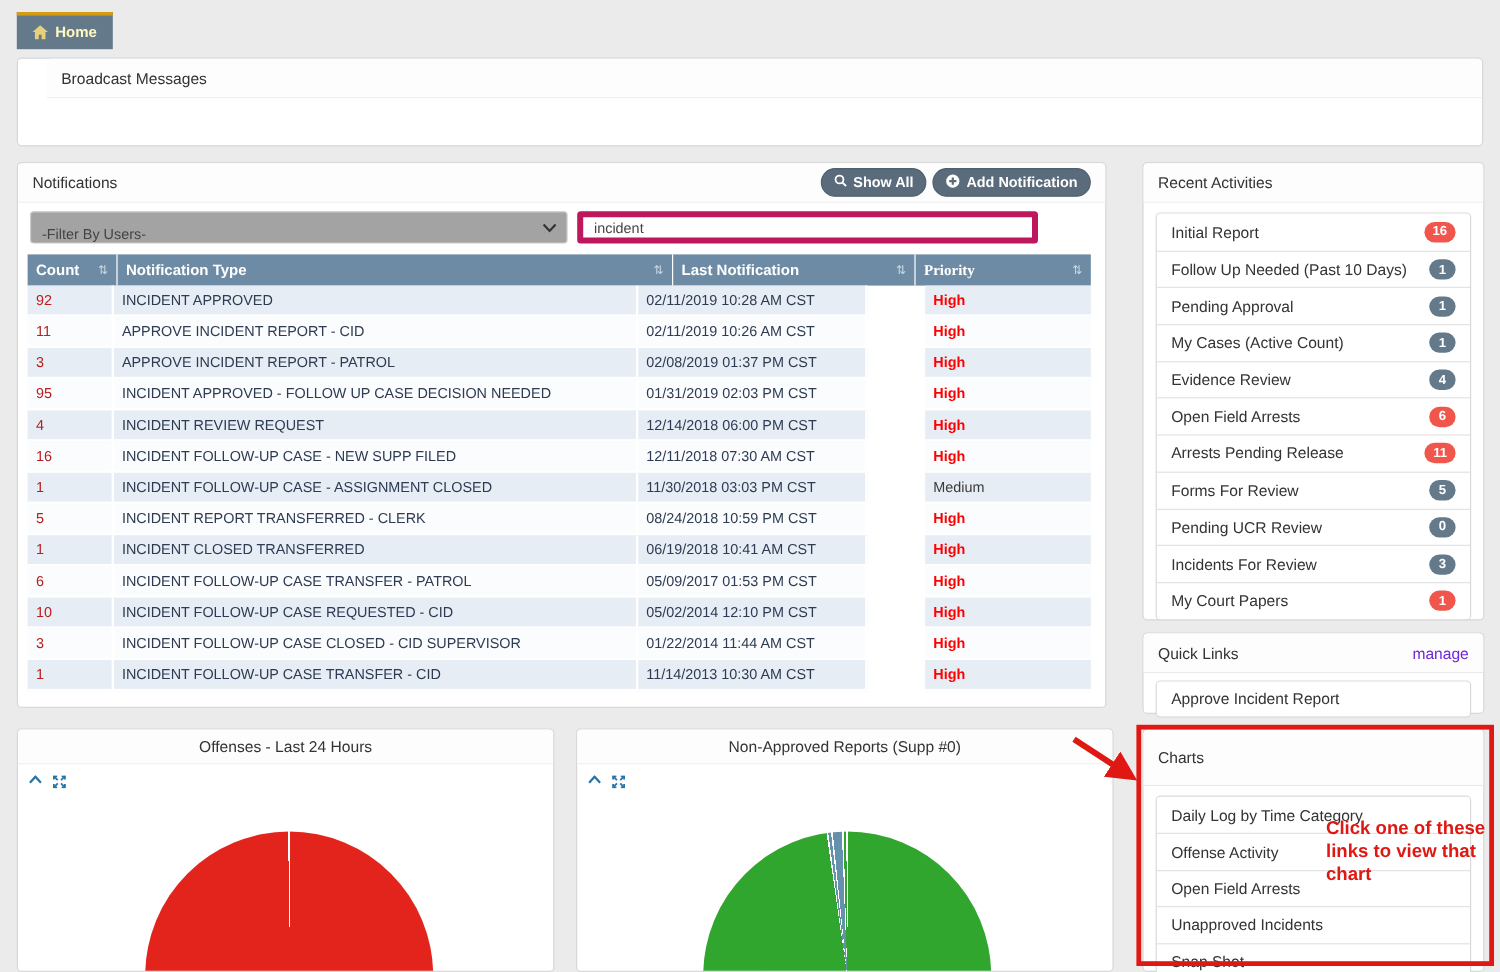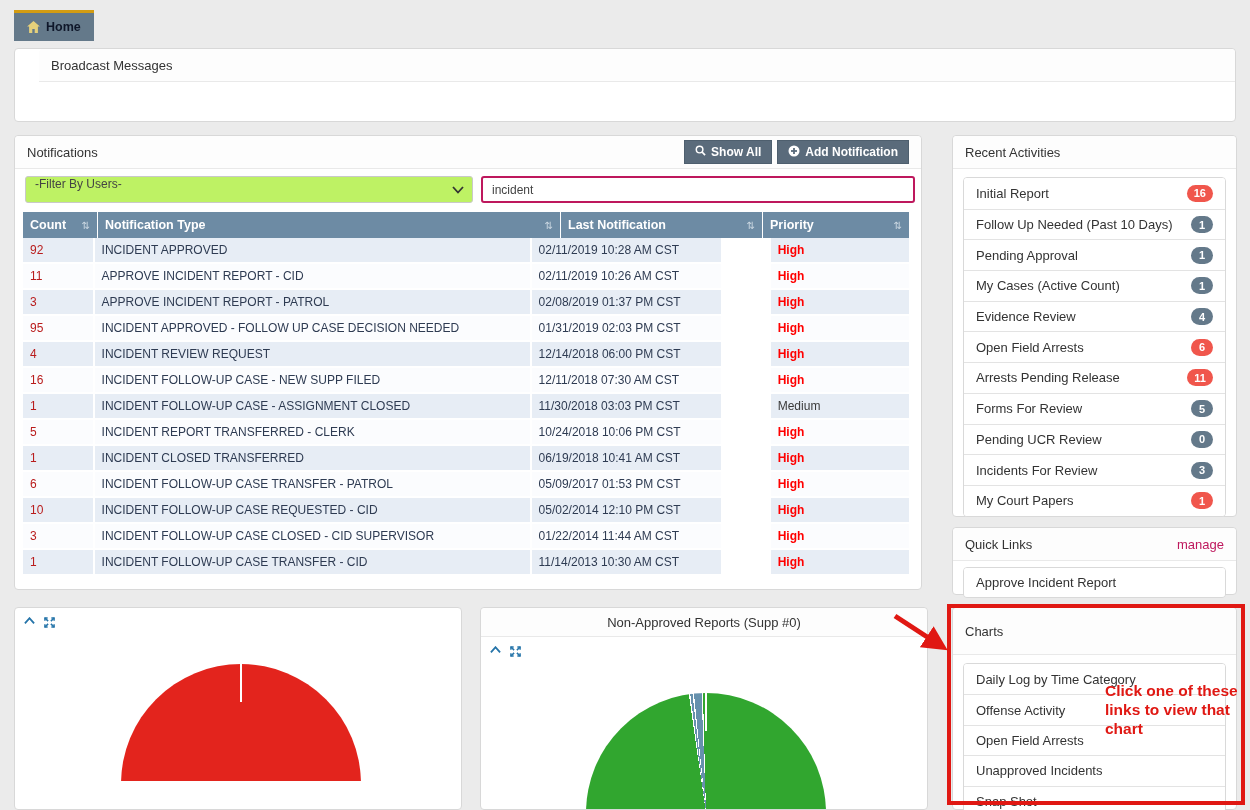--- a/index.html
+++ b/index.html
@@ -1,53 +1,53 @@
 <!DOCTYPE html>
 <html><head>
 <meta charset="utf-8">
 <style>
   * { margin:0; padding:0; box-sizing:border-box; }
   html,body { width:1250px; height:810px; overflow:hidden; }
   body { font-family:"Liberation Sans", sans-serif; background:#ebebeb; position:relative; color:#333; }
 
   
   .tab { position:absolute; left:14px; top:10px; height:31px; background:#64798a;
-         border-top:3px solid #d39c12; color:#0f172a; font-size:12.5px; font-weight:bold;
+         border-top:3px solid #d39c12; color:#fef9c3; font-size:12.5px; font-weight:bold;
          display:flex; align-items:center; gap:6px; padding:0 13px; cursor:pointer; }
   .tab svg { display:block; }
 
   
   .panel { position:absolute; background:#fff; border:1px solid #d8d8d8; border-radius:4px; }
   .panel-header { display:flex; align-items:center; justify-content:space-between;
                   padding:0 12px; height:33px; border-bottom:1px solid #e9e9e9;
                   font-size:13px; color:#333; background:#fdfdfd; border-radius:4px 4px 0 0; }
   .panel-header.center { justify-content:center; height:29px; }
 
   
   #broadcast { left:14px; top:48px; width:1222px; height:74px;padding-left:24px; }
 
   
   #notifications { left:14px; top:135px; width:908px; height:455px; }
   .hdr-buttons { display:flex; gap:5px; }
-  .btn { background:#5a6b7b; color:#fff; border:1px solid #4e5f6e; border-radius:0;
+  .btn { background:#5a6b7b; color:#fff; border:1px solid #4e5f6e; border-radius:12px;
          font-family:"Liberation Sans",sans-serif; font-size:12px; font-weight:bold;
          height:24px; padding:0 10px; display:flex; align-items:center; gap:5px; cursor:pointer;text-align:right; }
   .toolbar { position:absolute; left:0; top:34px; width:100%; height:42px; display:flex; align-items:center; }
   .fselect { position:absolute; left:10px; top:6px; width:448px; height:27px; border:1px solid #c9c9c9;
-             border-radius:3px; background:#bef264; font-size:12px; color:#444; display:flex;
-             align-items:flex-start; padding:0 26px 0 9px; cursor:pointer; }
+             border-radius:3px; background:#a3a3a3; font-size:12px; color:#444; display:flex;
+             align-items:flex-end; padding:0 26px 0 9px; cursor:pointer; }
   .fselect svg { position:absolute; right:8px; top:9px; }
-  .search { position:absolute; left:466px; top:6px; width:434px; height:27px; border:2px solid #be185d;
+  .search { position:absolute; left:466px; top:6px; width:384px; height:27px; border:5px solid #be185d;
             border-radius:3px; font-family:"Liberation Sans",sans-serif; font-size:12px; color:#444; padding:0 9px; }
 
   .ntable { position:absolute; left:8px; top:76px; width:886px; font-size:12px; }
   .thead { display:flex; background:#6d8ba4; color:#fff; font-weight:bold; font-size:12.5px; height:26px; }
   .th { display:flex; align-items:center; justify-content:space-between; padding:0 7px;
         border-right:1px solid #fff; cursor:pointer; }
-  .th:last-child { border-right:none; }
+  .th:last-child { border-right:none;font-family:Liberation Serif, serif; }
   .sorticon { font-size:10px; color:#cdd9e3; font-weight:normal; }
   .trow { display:flex; height:26px; }
   .trow.odd  .cell { background:#e7edf5; }
   .trow.even .cell { background:#fbfcfe; }
   .cell { display:flex; align-items:center; padding:0 7px; border-right:2px solid #fff;
           border-bottom:2px solid #fff; color:#2e3b52; white-space:nowrap; overflow:hidden; }
   .cell:last-child { border-right:none;margin-left:48px; }
   .c-count { width:75px; }  .c-type { width:463px; } .c-last { width:202px; } .c-pri { width:146px; }
   .count-link { color:#b91c1c; text-decoration:none; cursor:pointer; }
   .pri-high { color:#f00; font-weight:bold; }
@@ -58,21 +58,21 @@
   .listwrap { margin:8px 10px; border:1px solid #d9d9d9; border-radius:4px; overflow:hidden; background:#fff;text-align:center; }
   .litem { display:flex; align-items:center; justify-content:space-between; height:30.7px;
            padding:0 12px; font-size:13px; color:#333; border-top:1px solid #e3e3e3; cursor:pointer; background:#fff; }
   .litem:first-child { border-top:none; }
   .badge { min-width:22px; height:17px; border-radius:9px; color:#fff; font-size:11px; font-weight:bold;
            display:flex; align-items:center; justify-content:center; padding:0 7px; }
   .badge.red { background:#f0564c; }
   .badge.gray { background:#64798a; }
 
   #quicklinks { left:952px; top:527px; width:285px; height:68px; }
-  .manage { color:#be185d; font-size:13px; text-decoration:none; cursor:pointer; }
+  .manage { color:#6d28d9; font-size:13px; text-decoration:none; cursor:pointer; }
   #quicklinks .listwrap { margin:6px 10px; }
   #quicklinks .litem { height:29px; }
 
   #chartspanel { left:952px; top:607px; width:285px; height:203px; }
   #chartspanel .panel-header { height:47px; }
   #chartspanel .litem { height:30.4px; }
 
   
   .chartpanel { overflow:hidden; }
   #offenses { left:14px; top:607px; width:448px; height:203px; }
@@ -236,21 +236,21 @@
           <div class="cell c-last">11/30/2018 03:03 PM CST</div>
           <div class="cell c-pri">
             <span class="pri-medium">Medium</span>
           </div>
         </div>
         <div class="trow even">
           <div class="cell c-count">
             <a class="count-link">5</a>
           </div>
           <div class="cell c-type">INCIDENT REPORT TRANSFERRED - CLERK</div>
-          <div class="cell c-last">10/24/2018 10:06 PM CST</div>
+          <div class="cell c-last">08/24/2018 10:59 PM CST</div>
           <div class="cell c-pri">
             <span class="pri-high">High</span>
           </div>
         </div>
         <div class="trow odd">
           <div class="cell c-count">
             <a class="count-link">1</a>
           </div>
           <div class="cell c-type">INCIDENT CLOSED TRANSFERRED</div>
           <div class="cell c-last">06/19/2018 10:41 AM CST</div>
@@ -383,20 +383,23 @@
       <div class="litem">
         <span>Unapproved Incidents</span>
       </div>
       <div class="litem">
         <span>Snap Shot</span>
       </div>
     </div>
 </div>
 
 <div class="panel chartpanel" id="offenses">
+  <div class="panel-header center">
+      <span>Offenses - Last 24 Hours</span>
+    </div>
   <div class="chart-body">
     <div class="chart-tools">
       <span>
         <svg width="11" height="8" viewBox="0 0 12 8">
             <polyline points="1,6.5 6,1 11,6.5" fill="none" stroke="#2574a9" stroke-width="2"></polyline>
           </svg>
       </span>
       <span>
         <svg width="11" height="11" viewBox="0 0 12 12" stroke="#2574a9" stroke-width="1.6" fill="none">
           <path d="M1 4 V1 H4 M8 1 H11 V4 M11 8 V11 H8 M4 11 H1 V8"></path>

